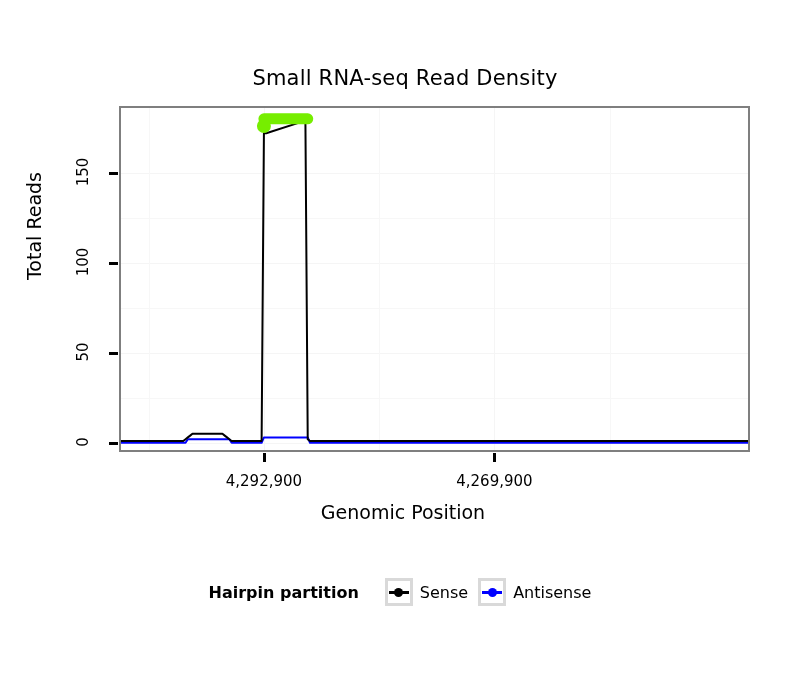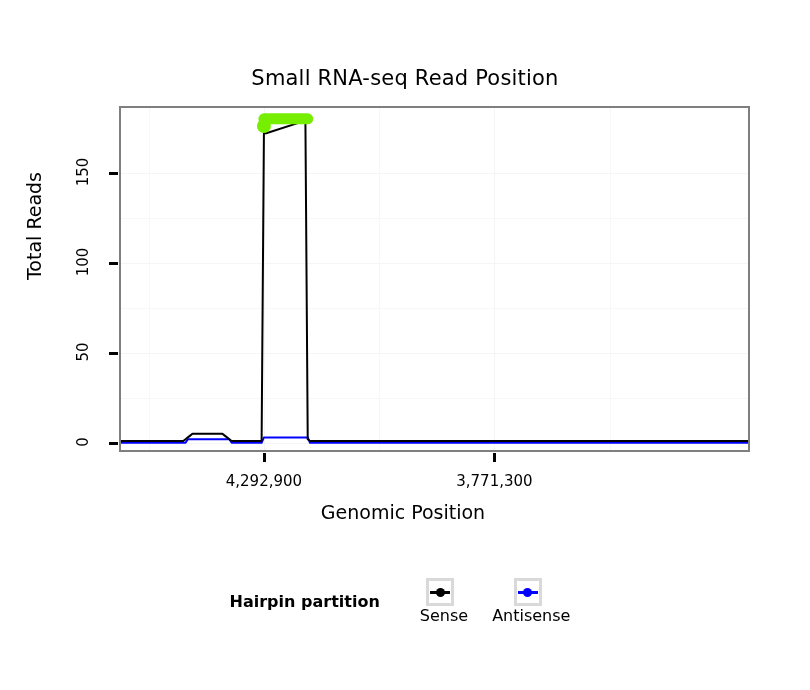--- a/index.html
+++ b/index.html
@@ -129,24 +129,23 @@
     gap: 12px;
   }
   #legend-title {
     font-size: 16px;
     font-weight: bold;
     color: #000000;
     margin-right: 14px;
   }
   .legend-entry {
     display: flex;
-    flex-direction: column;
+    flex-direction: row;
     align-items: center;
     margin-right: 10px;
-    margin-left: 14px;
   }
   .legend-key {
     width: 28px;
     height: 28px;
     border: 3px solid #d9d9d9;
     background: #ffffff;
     box-sizing: border-box;
     position: relative;
     margin-right: 7px;
   }
@@ -169,21 +168,21 @@
     border-radius: 50%;
   }
   .legend-label {
     font-size: 16px;
     color: #000000;
   }
 </style>
 </head>
 <body>
 
-<div id="chart-title">Small RNA-seq Read Position</div>
+<div id="chart-title">Small RNA-seq Read Density</div>
 
 <div id="y-axis-title">Total Reads</div>
 
 <div id="y-ticks">
     <div class="y-tick-mark" style="left: 109px; top: 441.8px;"></div>
     <div class="y-tick-label" style="left: 63px; top: 432.8px; width: 40px;">0</div>
     <div class="y-tick-mark" style="left: 109px; top: 351.8px;"></div>
     <div class="y-tick-label" style="left: 63px; top: 342.8px; width: 40px;">50</div>
     <div class="y-tick-mark" style="left: 109px; top: 261.8px;"></div>
     <div class="y-tick-label" style="left: 63px; top: 252.8px; width: 40px;">100</div>
@@ -212,21 +211,21 @@
         <polyline points="142.92,10.80 186.72,10.80" fill="none" stroke="#76ee00" stroke-width="11" stroke-linecap="round" stroke-linejoin="round"></polyline>
         <circle cx="142.92" cy="18.00" r="7" fill="#76ee00"></circle>
       </svg>
     </div>
 </div>
 
 <div id="x-ticks">
     <div class="x-tick-mark" style="left: 262.919px;"></div>
     <div class="x-tick-label" style="left: 193.919px;">4,292,900</div>
     <div class="x-tick-mark" style="left: 493.434px;"></div>
-    <div class="x-tick-label" style="left: 424.434px;">3,771,300</div>
+    <div class="x-tick-label" style="left: 424.434px;">4,269,900</div>
   </div>
 
 <div id="x-axis-title">Genomic Position</div>
 
 <div id="legend">
   <div id="legend-title">Hairpin partition</div>
   <div id="legend-entries" style="display: flex; flex-direction: row; align-items: center;">
       <div class="legend-entry">
         <div class="legend-key">
           <div class="legend-key-line" style="background: rgb(0, 0, 0);"></div>

